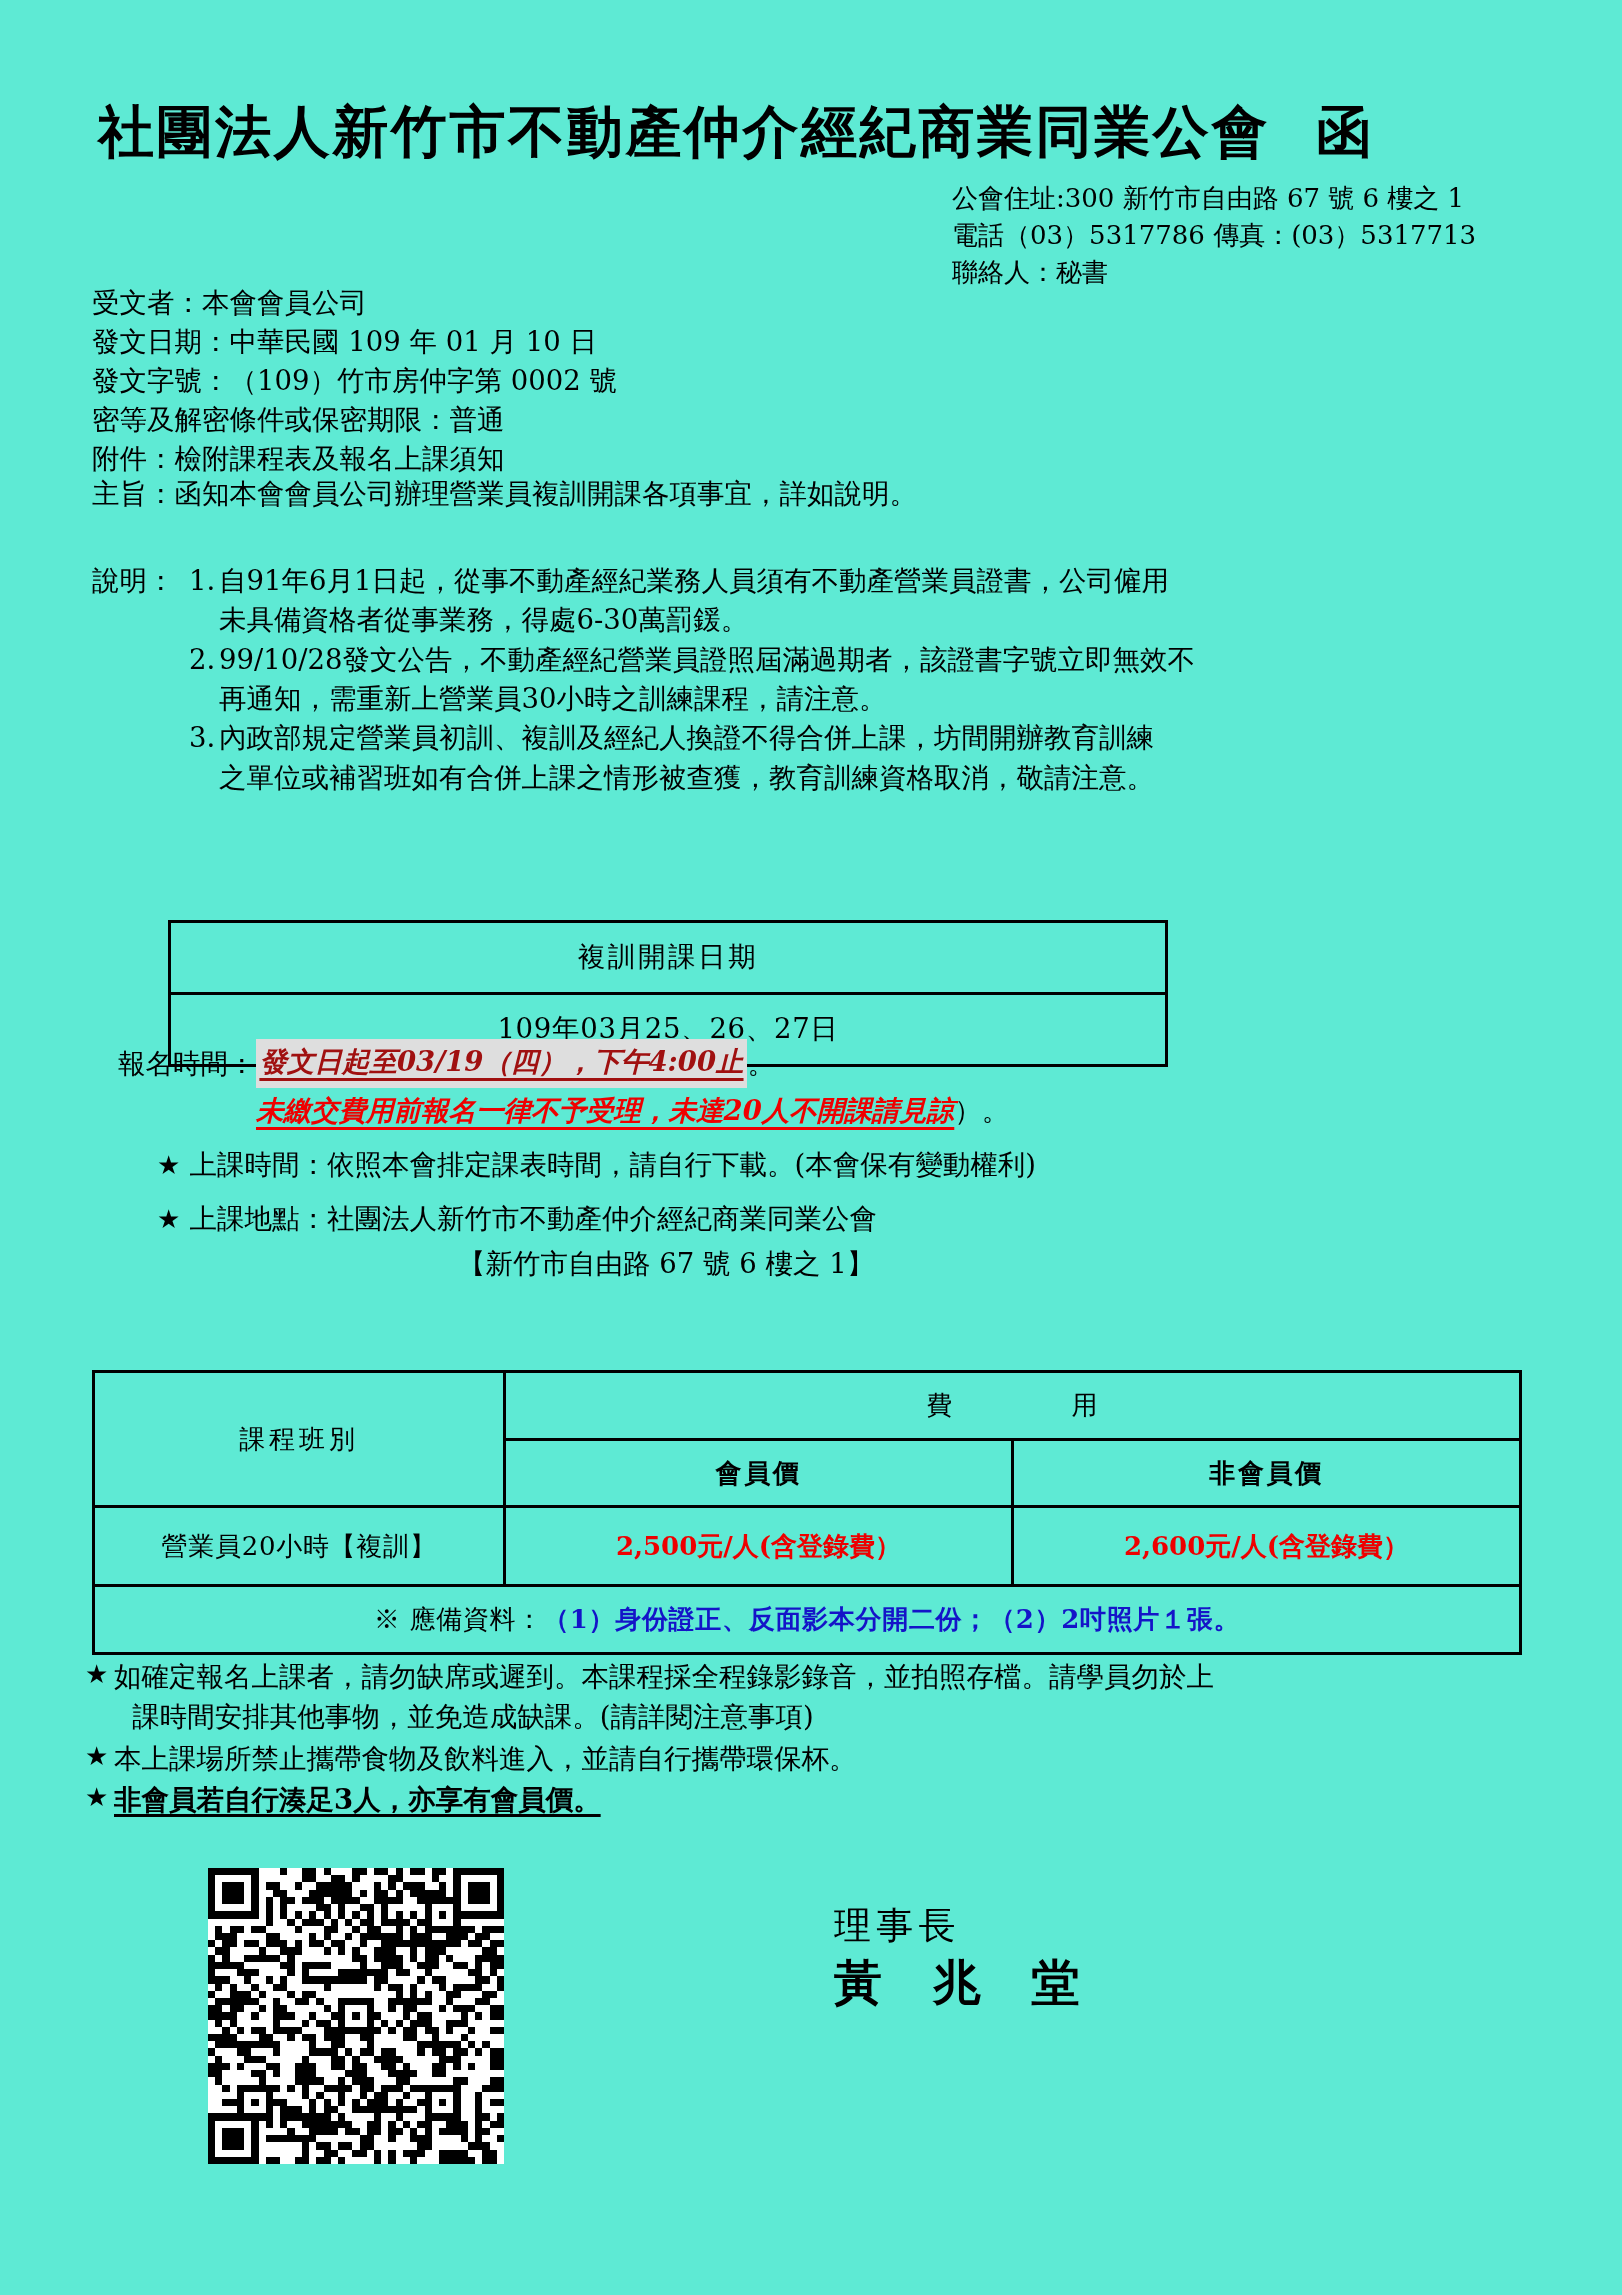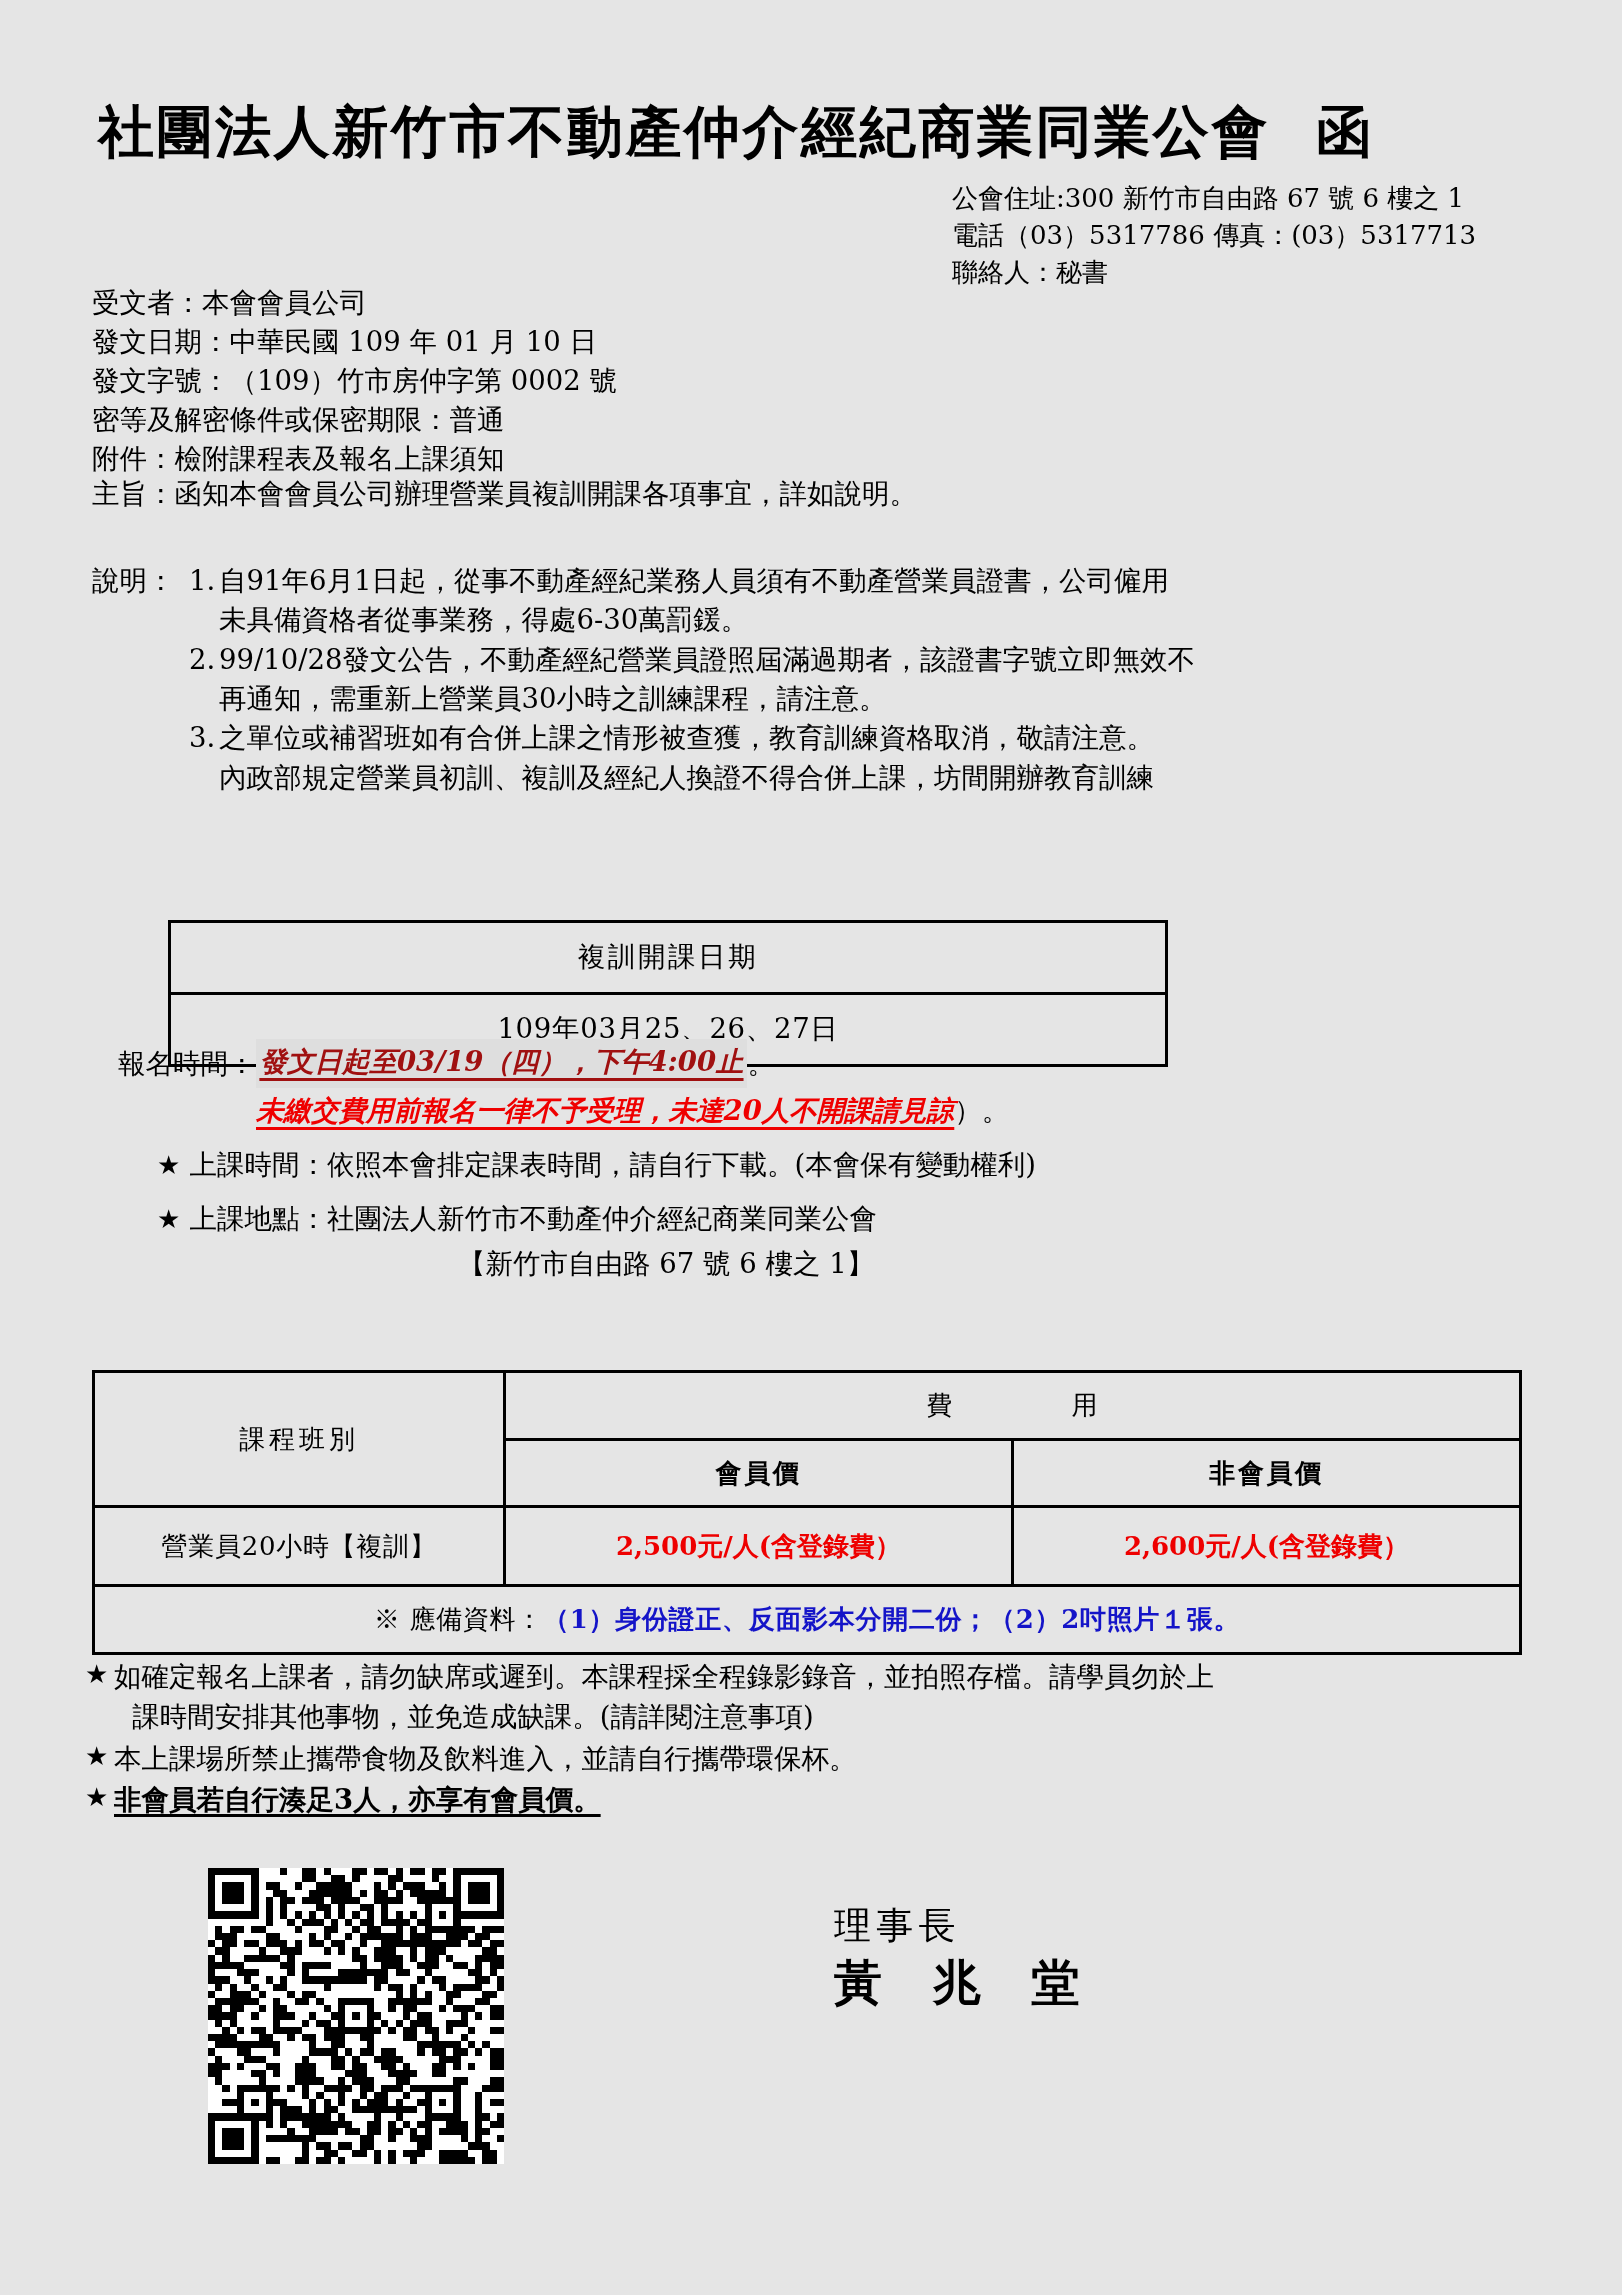--- a/index.html
+++ b/index.html
@@ -9,21 +9,21 @@
     background: #ffffff;
   }
   body {
     font-family: "DejaVu Serif", "Liberation Serif", serif;
     color: #000000;
   }
   .page {
     position: relative;
     width: 1622px;
     height: 2295px;
-    background: #e5e5e5;
+    background: #5eead4;
     overflow: hidden;
     box-sizing: border-box;
   }
 
   
   .doc-title {
     position: absolute;
     left: 98px;
     top: 95px;
     width: 1440px;
@@ -344,22 +344,22 @@
         <div class="explain-item">
           <div class="explain-num">2.</div>
           <div class="explain-text">
             <div>99/10/28發文公告，不動產經紀營業員證照屆滿過期者，該證書字號立即無效不</div>
             <div>再通知，需重新上營業員30小時之訓練課程，請注意。</div>
           </div>
         </div>
         <div class="explain-item">
           <div class="explain-num">3.</div>
           <div class="explain-text">
+            <div>內政部規定營業員初訓、複訓及經紀人換證不得合併上課，坊間開辦教育訓練</div>
             <div>之單位或補習班如有合併上課之情形被查獲，教育訓練資格取消，敬請注意。</div>
-            <div>內政部規定營業員初訓、複訓及經紀人換證不得合併上課，坊間開辦教育訓練</div>
           </div>
         </div>
       </div>
     </div>
   </div>
 
   <table class="date-table">
     <tbody>
         <tr>
       <td class="dt-head">複訓開課日期</td>

